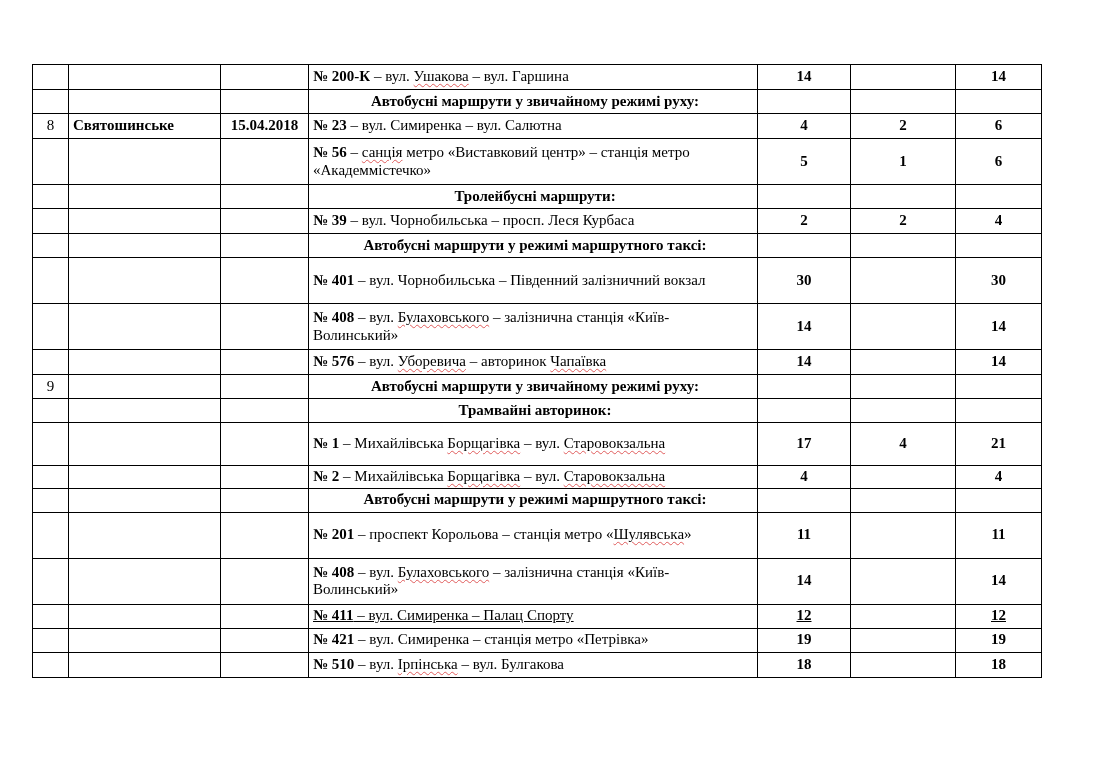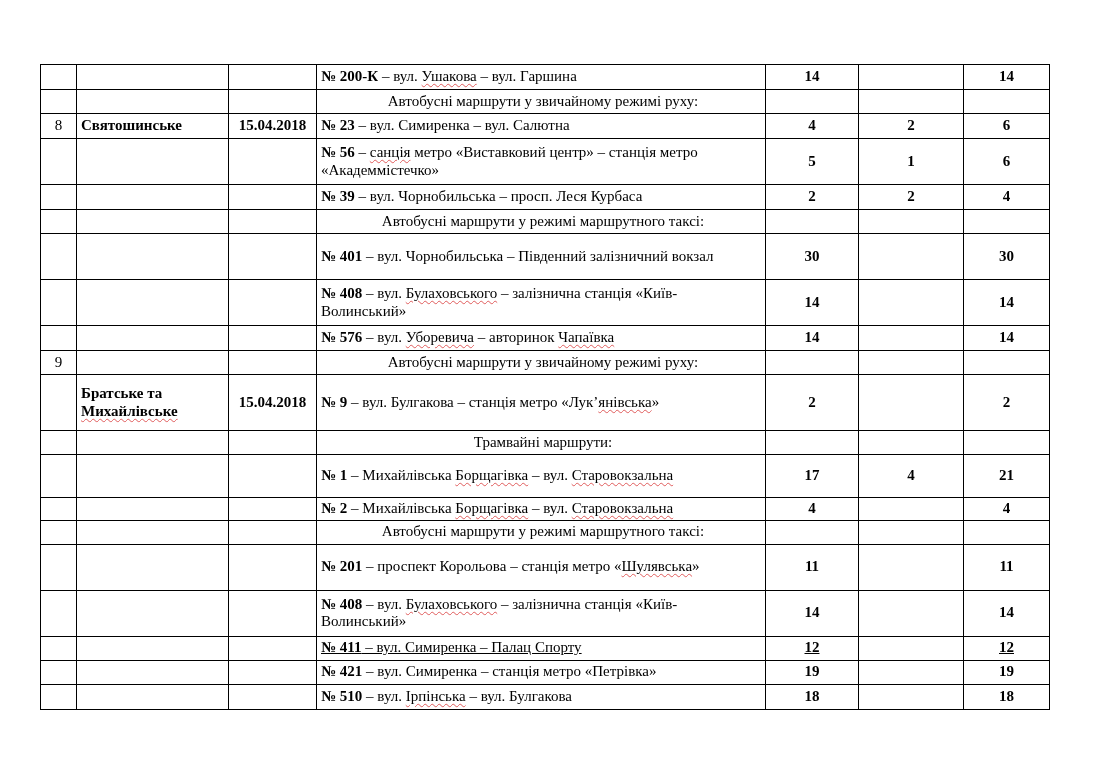--- a/index.html
+++ b/index.html
@@ -16,21 +16,21 @@
     overflow: hidden;
   }
   .page {
     position: relative;
     width: 1117px;
     height: 770px;
     background: #ffffff;
   }
   table.routes {
     position: absolute;
-    left: 40px;
+    left: 32px;
     top: 64px;
     width: 1009px;
     border-collapse: collapse;
     table-layout: fixed;
     font-size: 15px;
     line-height: 1.18;
   }
   table.routes td {
     border: 1px solid #000000;
     padding: 2px 4px;
@@ -68,21 +68,21 @@
     font-size: 15px;
   }
   td.route {
     text-align: left;
     padding-left: 7px;
     padding-right: 3px;
     vertical-align: middle;
   }
   td.route.hdr {
     text-align: center;
-    font-weight: normal;
+    font-weight: bold;
     padding-left: 8px;
   }
   td.val {
     text-align: center;
     font-weight: bold;
     vertical-align: middle;
   }
   .rno { font-weight: bold; }
   .sp {
     
@@ -137,20 +137,29 @@
         </tr>
         <tr style="height: 46px;">
           <td class="num"></td>
           <td class="dist"></td>
           <td class="date"></td>
           <td class="route"><span class="rno">№ 56</span><span> – <span class="sp">санція</span> метро «Виставковий центр» – станція метро «Академмістечко»</span></td>
           <td class="val">5</td>
           <td class="val">1</td>
           <td class="val">6</td>
         </tr>
+        <tr style="height: 24px;">
+          <td class="num"></td>
+          <td class="dist"></td>
+          <td class="date"></td>
+          <td class="route hdr">Тролейбусні маршрути:</td>
+          <td class="val"></td>
+          <td class="val"></td>
+          <td class="val"></td>
+        </tr>
         <tr style="height: 25px;">
           <td class="num"></td>
           <td class="dist"></td>
           <td class="date"></td>
           <td class="route"><span class="rno">№ 39</span><span> – вул. Чорнобильська – просп. Леся Курбаса</span></td>
           <td class="val">2</td>
           <td class="val">2</td>
           <td class="val">4</td>
         </tr>
         <tr style="height: 24px;">
@@ -191,34 +200,25 @@
         </tr>
         <tr style="height: 24px;">
           <td class="num">9</td>
           <td class="dist"></td>
           <td class="date"></td>
           <td class="route hdr">Автобусні маршрути у звичайному режимі руху:</td>
           <td class="val"></td>
           <td class="val"></td>
           <td class="val"></td>
         </tr>
-        <tr style="height: 56px;">
-          <td class="num"></td>
-          <td class="dist">Братське та <span class="sp">Михайлівське</span></td>
-          <td class="date">15.04.2018</td>
-          <td class="route"><span class="rno">№ 9</span><span> – вул. Булгакова – станція метро «Лук’<span class="sp">янівська</span>»</span></td>
-          <td class="val">2</td>
-          <td class="val"></td>
-          <td class="val">2</td>
-        </tr>
-        <tr style="height: 24px;">
-          <td class="num"></td>
-          <td class="dist"></td>
-          <td class="date"></td>
-          <td class="route hdr">Трамвайні маршрути:</td>
+        <tr style="height: 24px;">
+          <td class="num"></td>
+          <td class="dist"></td>
+          <td class="date"></td>
+          <td class="route hdr">Трамвайні авторинок:</td>
           <td class="val"></td>
           <td class="val"></td>
           <td class="val"></td>
         </tr>
         <tr style="height: 43px;">
           <td class="num"></td>
           <td class="dist"></td>
           <td class="date"></td>
           <td class="route"><span class="rno">№ 1</span><span> – Михайлівська <span class="sp">Борщагівка</span> – вул. <span class="sp">Старовокзальна</span></span></td>
           <td class="val">17</td>

